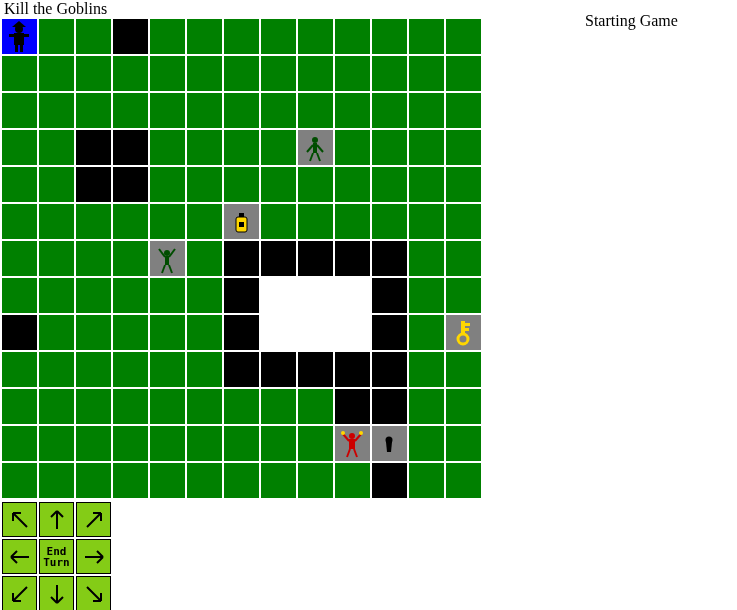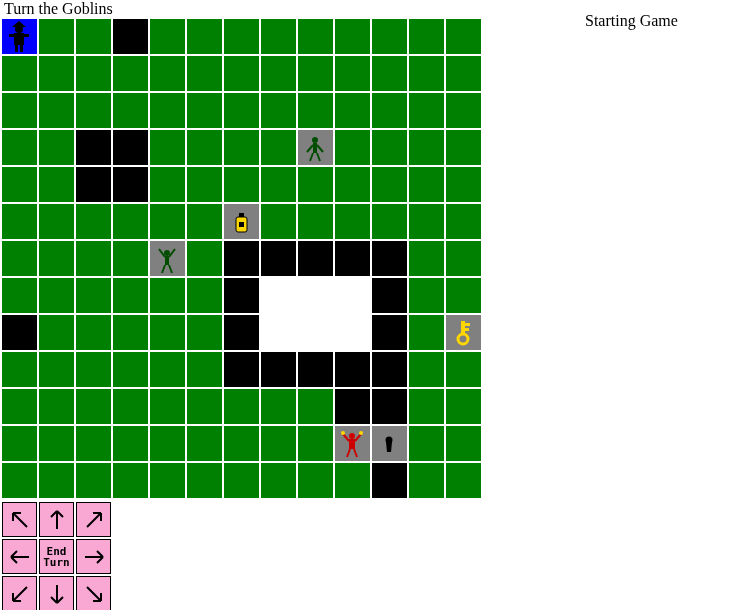--- a/index.html
+++ b/index.html
@@ -35,38 +35,38 @@
     margin-top: 4px;
     margin-left: 2px;
     display: grid;
     grid-template-columns: repeat(3, 35px);
     grid-template-rows: repeat(3, 35px);
     gap: 2px;
     width: 109px;
   }
   .dir-btn {
     border: 1px solid #000;
-    background: #f9a8d4;
+    background: #84cc16;
     display: flex;
     align-items: center;
     justify-content: center;
     font-family: monospace;
     font-size: 10px;
     text-align: center;
     line-height: 1;
     cursor: pointer;
   }
   .dir-btn svg { width: 26px; height: 26px; }
 </style>
 </head>
 <body>
 
 <div class="main">
   <div class="left">
-    <div class="title">Turn the Goblins</div>
+    <div class="title">Kill the Goblins</div>
 
     <div class="grid" id="grid">
         <div class="cell blue">
           <div class="sprite"><svg viewBox="0 0 35 35">
               <circle cx="17" cy="10" r="4" fill="#000"></circle>
               <rect x="12" y="14" width="10" height="12" fill="#000"></rect>
               <rect x="7" y="15" width="5" height="3" fill="#000"></rect>
               <rect x="22" y="15" width="5" height="3" fill="#000"></rect>
               <rect x="13" y="26" width="3" height="7" fill="#000"></rect>
               <rect x="18" y="26" width="3" height="7" fill="#000"></rect>

